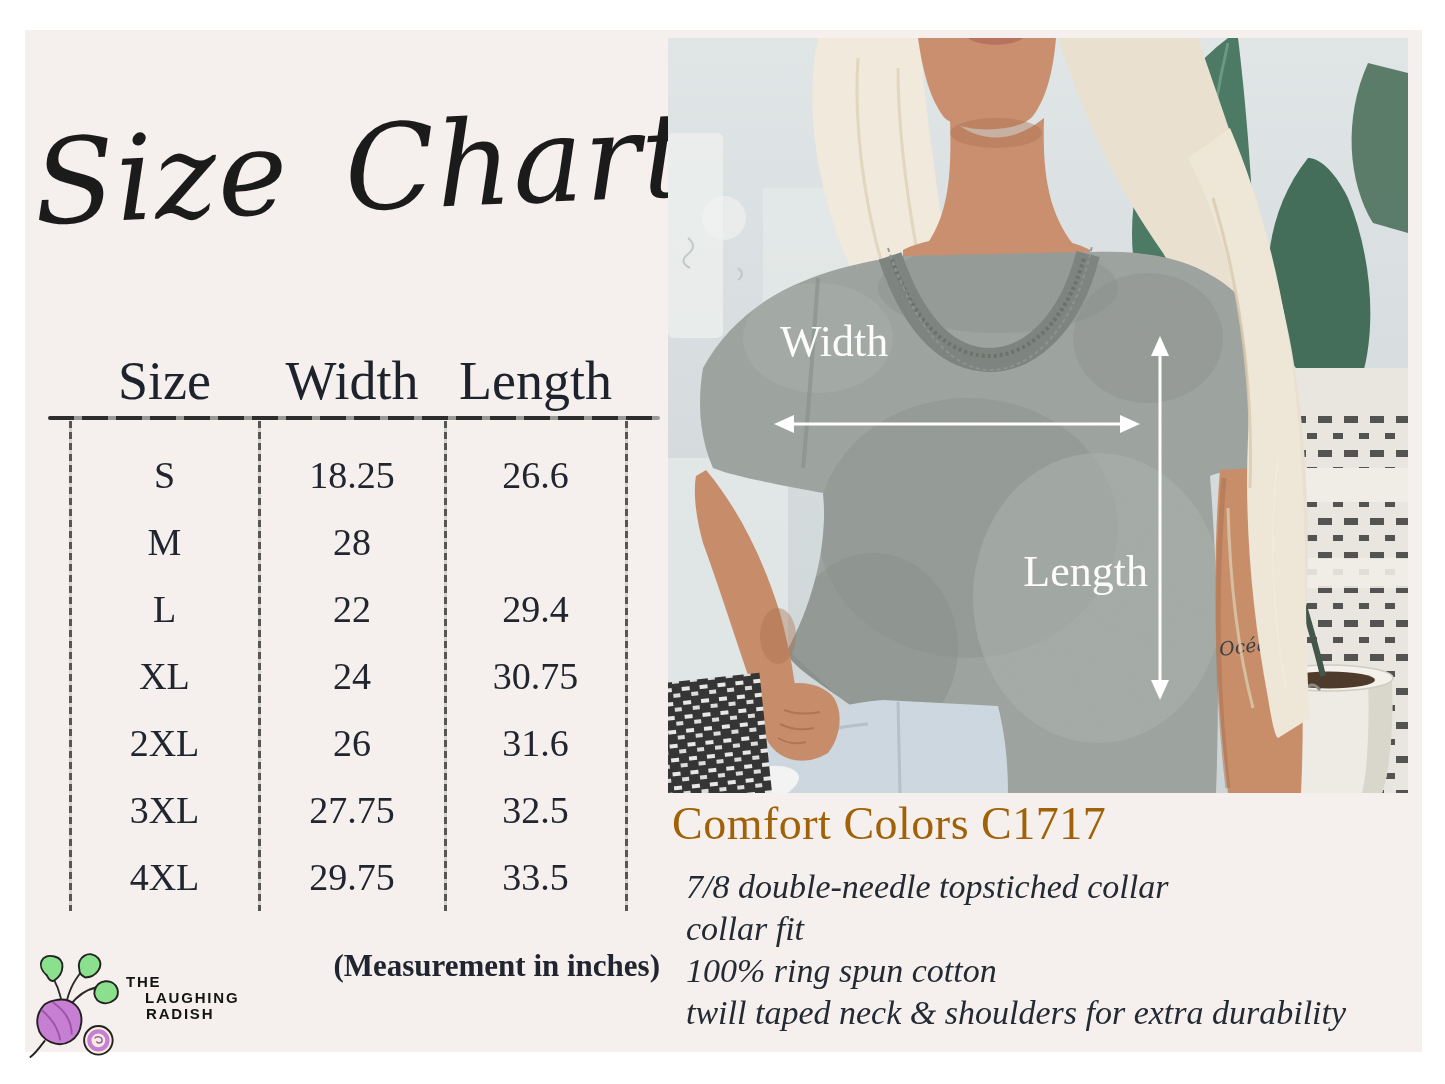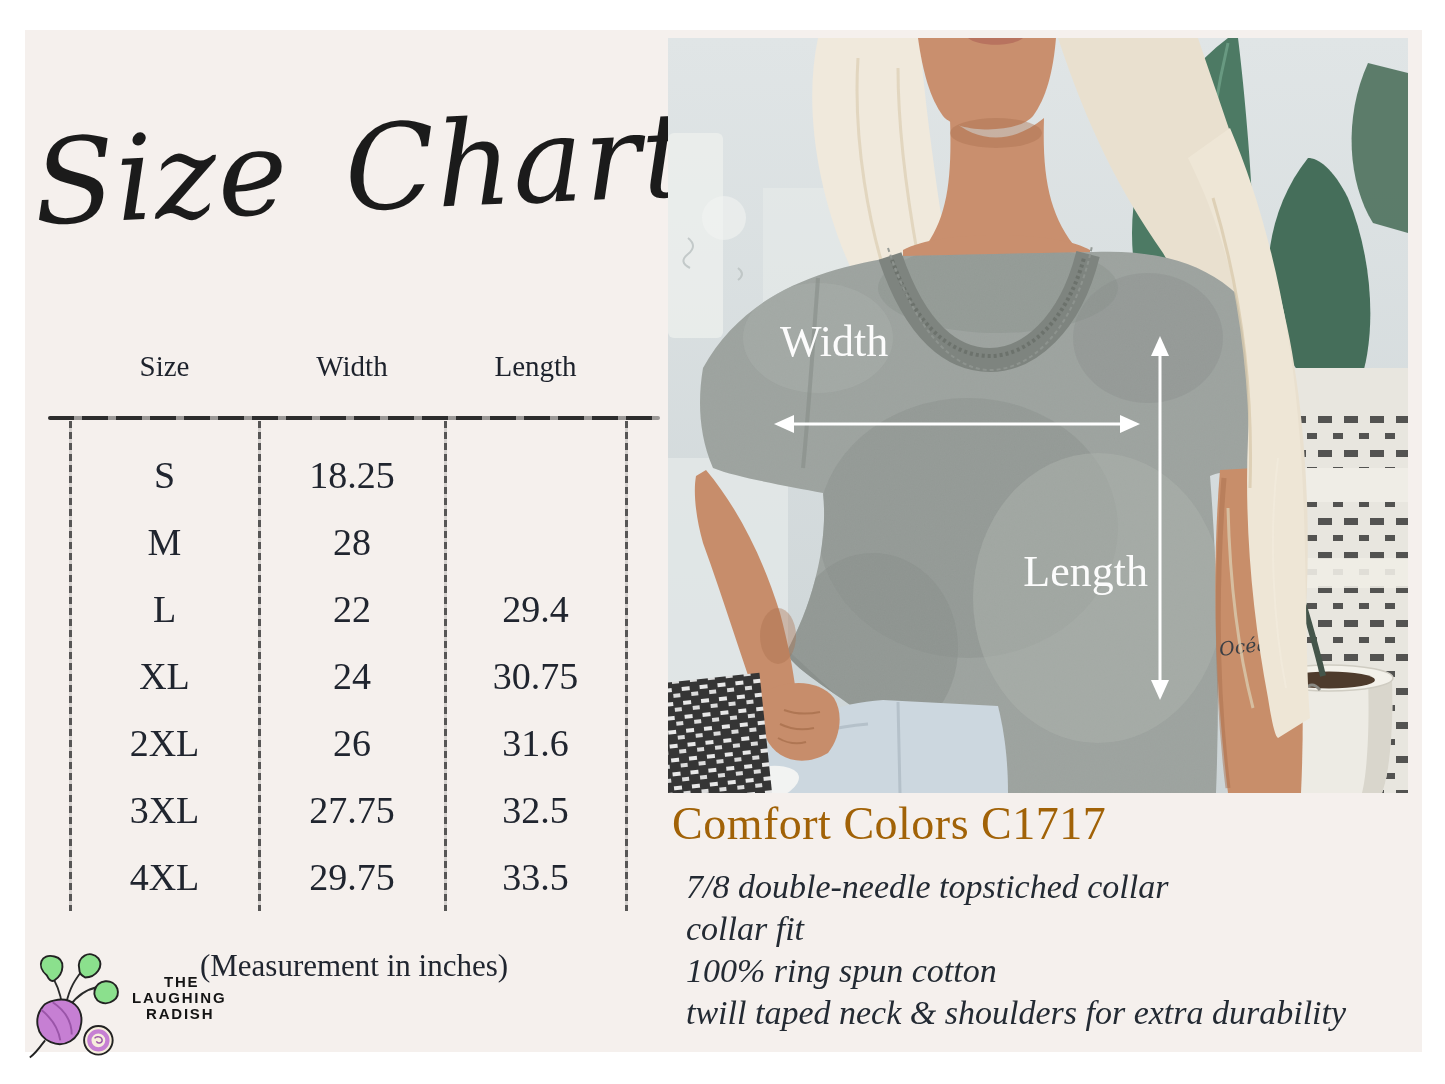--- a/index.html
+++ b/index.html
@@ -12,33 +12,33 @@
     font-family:"DejaVu Serif",serif;font-style:italic;font-size:118px;line-height:250px;
     color:#1b1b1b;letter-spacing:1px;word-spacing:18px;transform:rotate(-2.5deg);white-space:nowrap;}
 
   
   .hrule{position:absolute;left:48px;top:416px;width:612px;height:4px;border-radius:2px;
     background:repeating-linear-gradient(to right,#2d2d2d 0 26px,rgba(45,45,45,.45) 26px 34px);}
   .vline{position:absolute;top:421px;height:490px;width:3px;opacity:.85;
     background:repeating-linear-gradient(to bottom,#3b3b3b 0 7px,rgba(59,59,59,.2) 7px 11px);}
   .vl1{left:69px}.vl2{left:258px}.vl3{left:444px}.vl4{left:625px}
   .thead{position:absolute;left:70px;top:350px;width:556px;display:grid;grid-template-columns:189px 186px 181px;}
-  .thead div{text-align:center;font-size:29px;color:#1d222c;}
+  .thead div{text-align:center;font-size:54px;color:#1d222c;}
   .tbody{position:absolute;left:70px;top:441px;width:556px;}
   .trow{display:grid;grid-template-columns:189px 186px 181px;height:67px;align-items:center;}
   .tcell{text-align:center;font-size:38px;color:#20252f;}
-  .note{position:absolute;left:48px;top:948px;width:612px;text-align:center;font-size:31px;color:#20252f;}
+  .note{position:absolute;left:48px;top:948px;width:612px;text-align:right;font-size:31px;color:#20252f;font-weight:bold;}
 
   
   .logo{position:absolute;left:26px;top:948px;width:260px;height:130px;}
   .logo svg{position:absolute;left:0;top:0;}
   .brand{position:absolute;left:100px;top:26px;font-family:"Liberation Sans",sans-serif;
     font-weight:700;font-size:15px;letter-spacing:1.8px;line-height:16px;color:#141414;}
-  .brand span{display:block;margin-left:38px;}
-  .brand .b2{margin-left:6px}.brand .b3{margin-left:20px}
+  .brand span{display:block;}
+  .brand .b2{margin-left:19px}.brand .b3{margin-left:20px}
 
   
   .photo{position:absolute;left:668px;top:38px;width:740px;height:755px;overflow:hidden;}
 
   
   .product-name{position:absolute;left:672px;top:797px;font-size:46px;color:#a16207;letter-spacing:.5px;}
   .features{position:absolute;left:686px;top:866px;font-size:34px;font-style:italic;color:#232a33;line-height:42px;white-space:nowrap;}
 </style>
 </head>
 <body>
@@ -56,20 +56,21 @@
 
   <div class="thead" id="thead">
       <div>Size</div>
       <div>Width</div>
       <div>Length</div>
     </div>
   <div class="tbody" id="tbody">
       <div class="trow">
         <div class="tcell">S</div>
         <div class="tcell">18.25</div>
+        <div class="tcell">26.6</div>
       </div>
       <div class="trow">
         <div class="tcell">M</div>
         <div class="tcell">28</div>
       </div>
       <div class="trow">
         <div class="tcell">L</div>
         <div class="tcell">22</div>
         <div class="tcell">29.4</div>
       </div>

